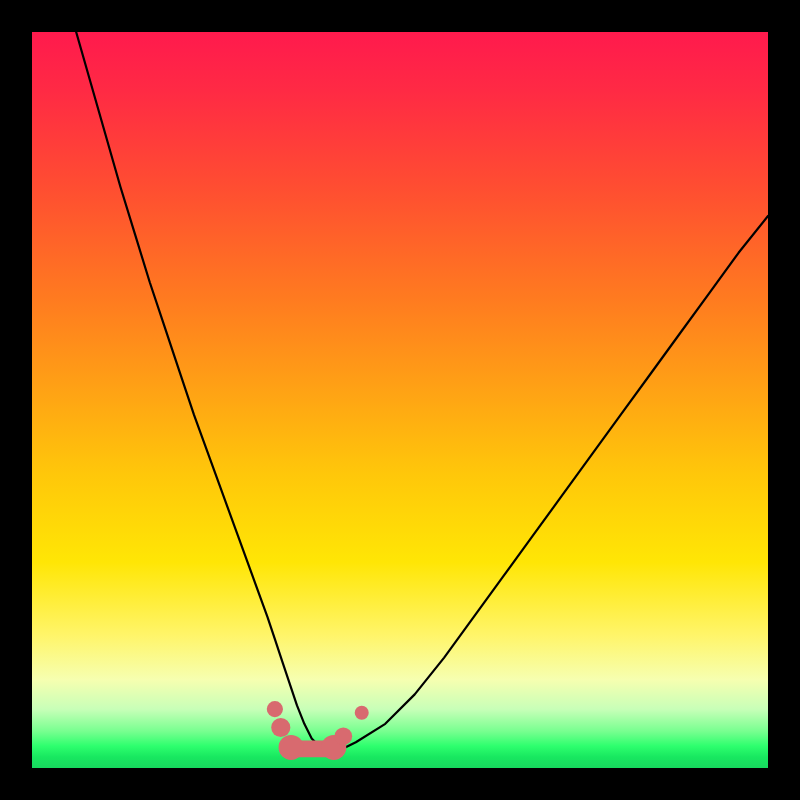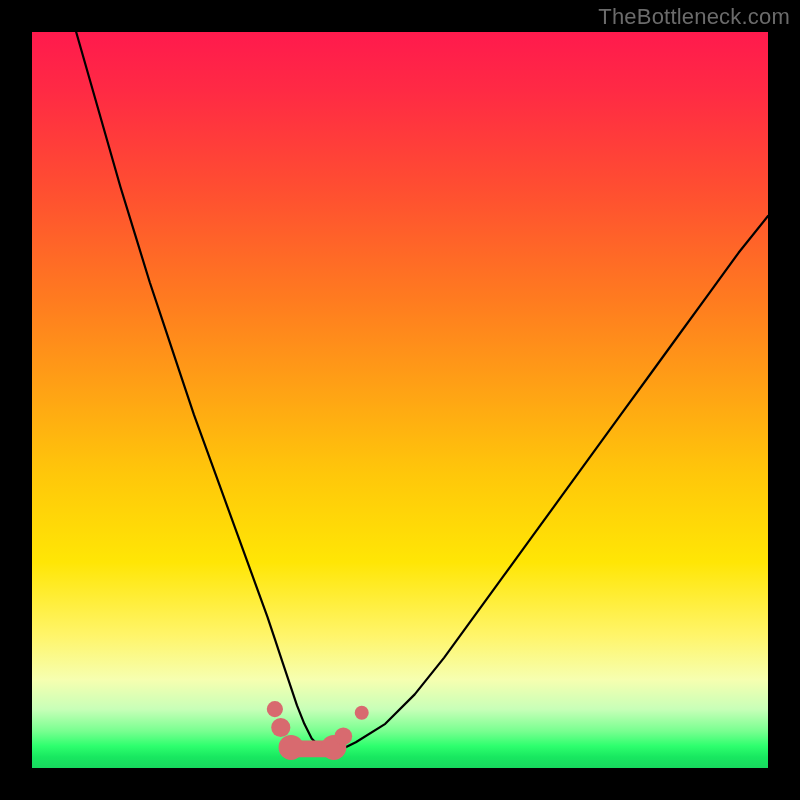--- a/index.html
+++ b/index.html
@@ -78,14 +78,13 @@
           <circle cx="242.88000000000002" cy="677.12" r="8.096" fill="#d86a6f"></circle>
           <circle cx="248.76799999999997" cy="695.52" r="9.568000000000001" fill="#d86a6f"></circle>
           <circle cx="259.072" cy="715.392" r="12.512" fill="#d86a6f"></circle>
           <circle cx="301.76" cy="715.392" r="12.512" fill="#d86a6f"></circle>
           <circle cx="311.328" cy="704.352" r="8.832" fill="#d86a6f"></circle>
           <circle cx="329.72799999999995" cy="680.8" r="6.992" fill="#d86a6f"></circle>
         </g>
     </svg>
   </div>
 
-  <div class="watermark">TheBottleneck.com</div>
 </div>
 
 </body></html>

